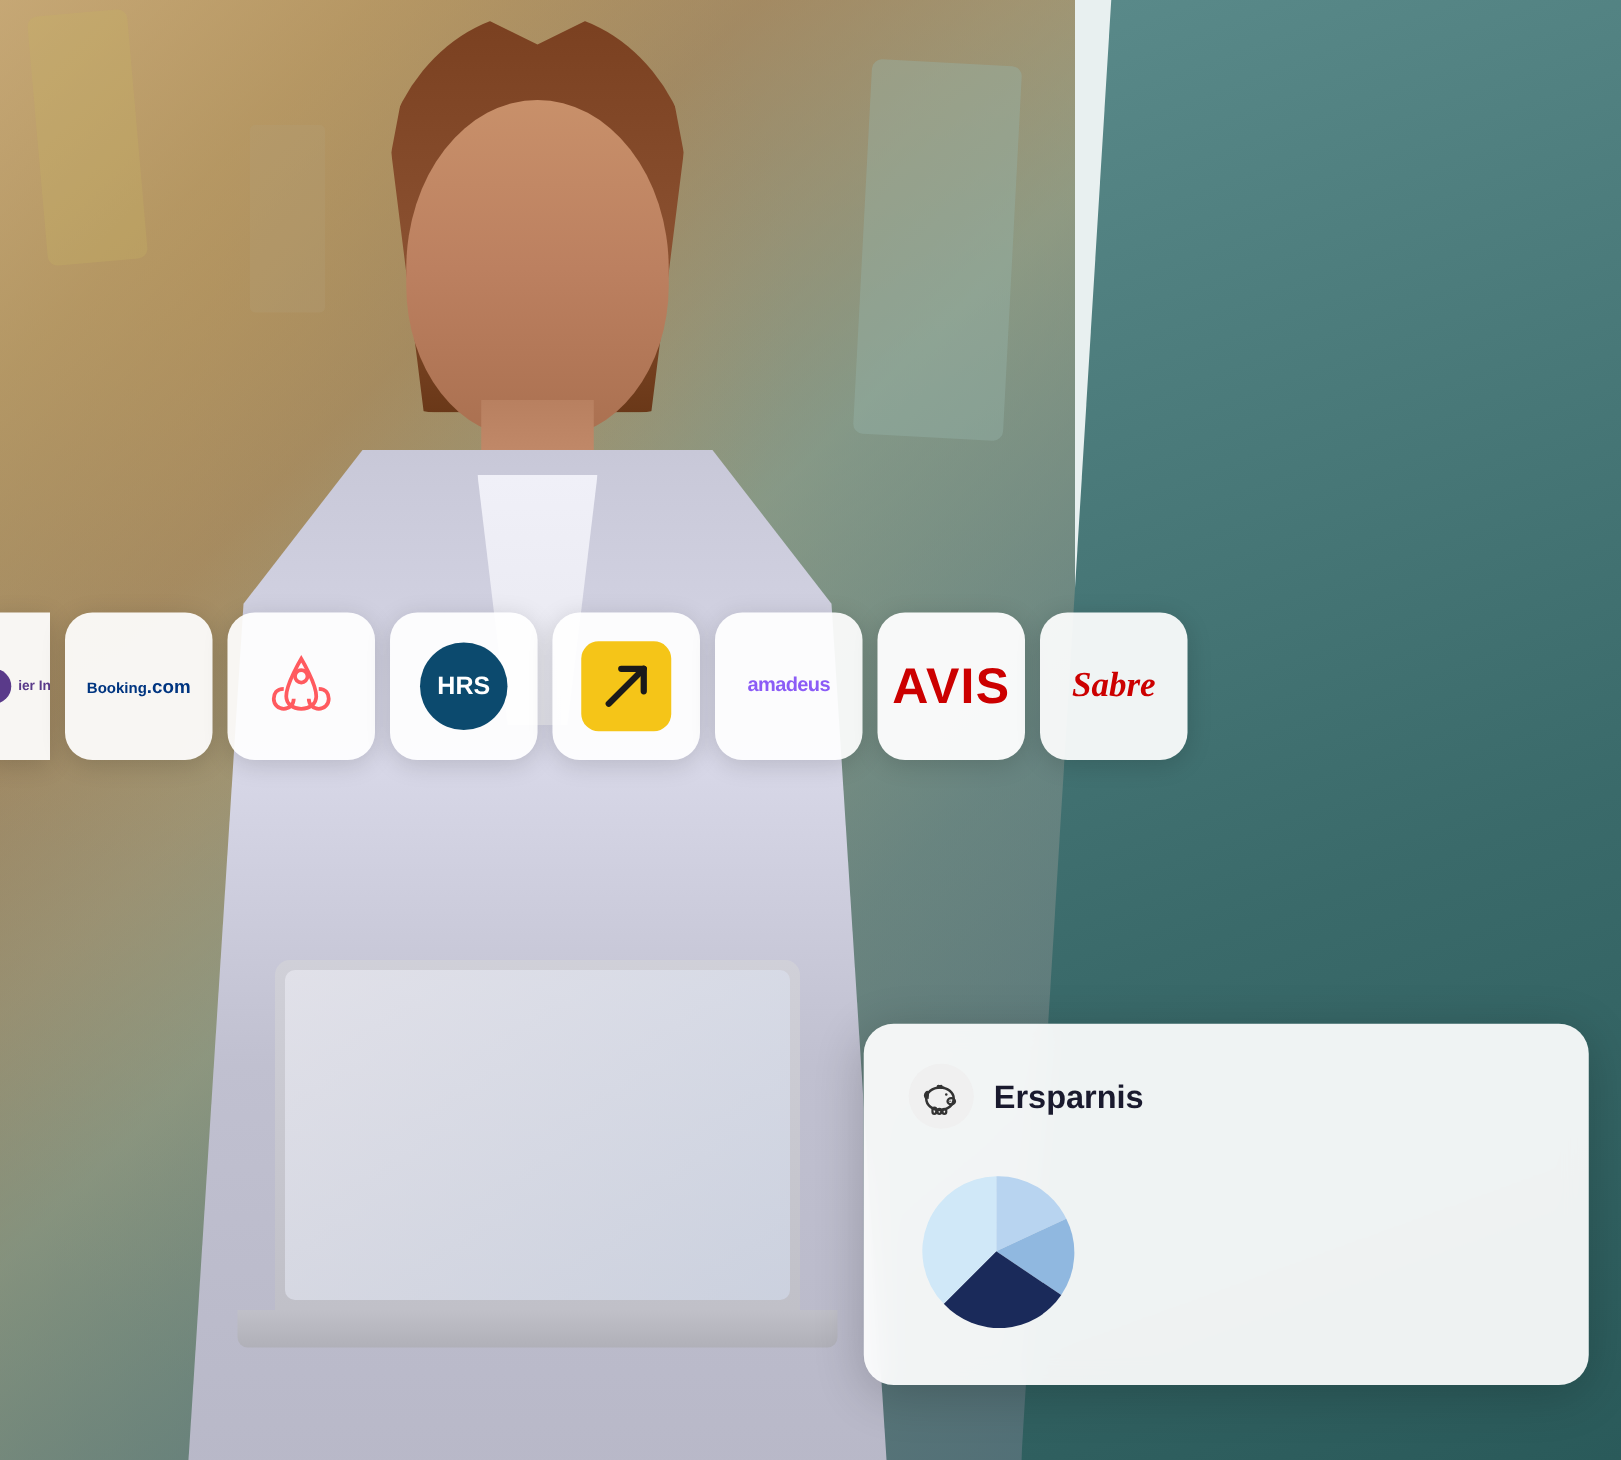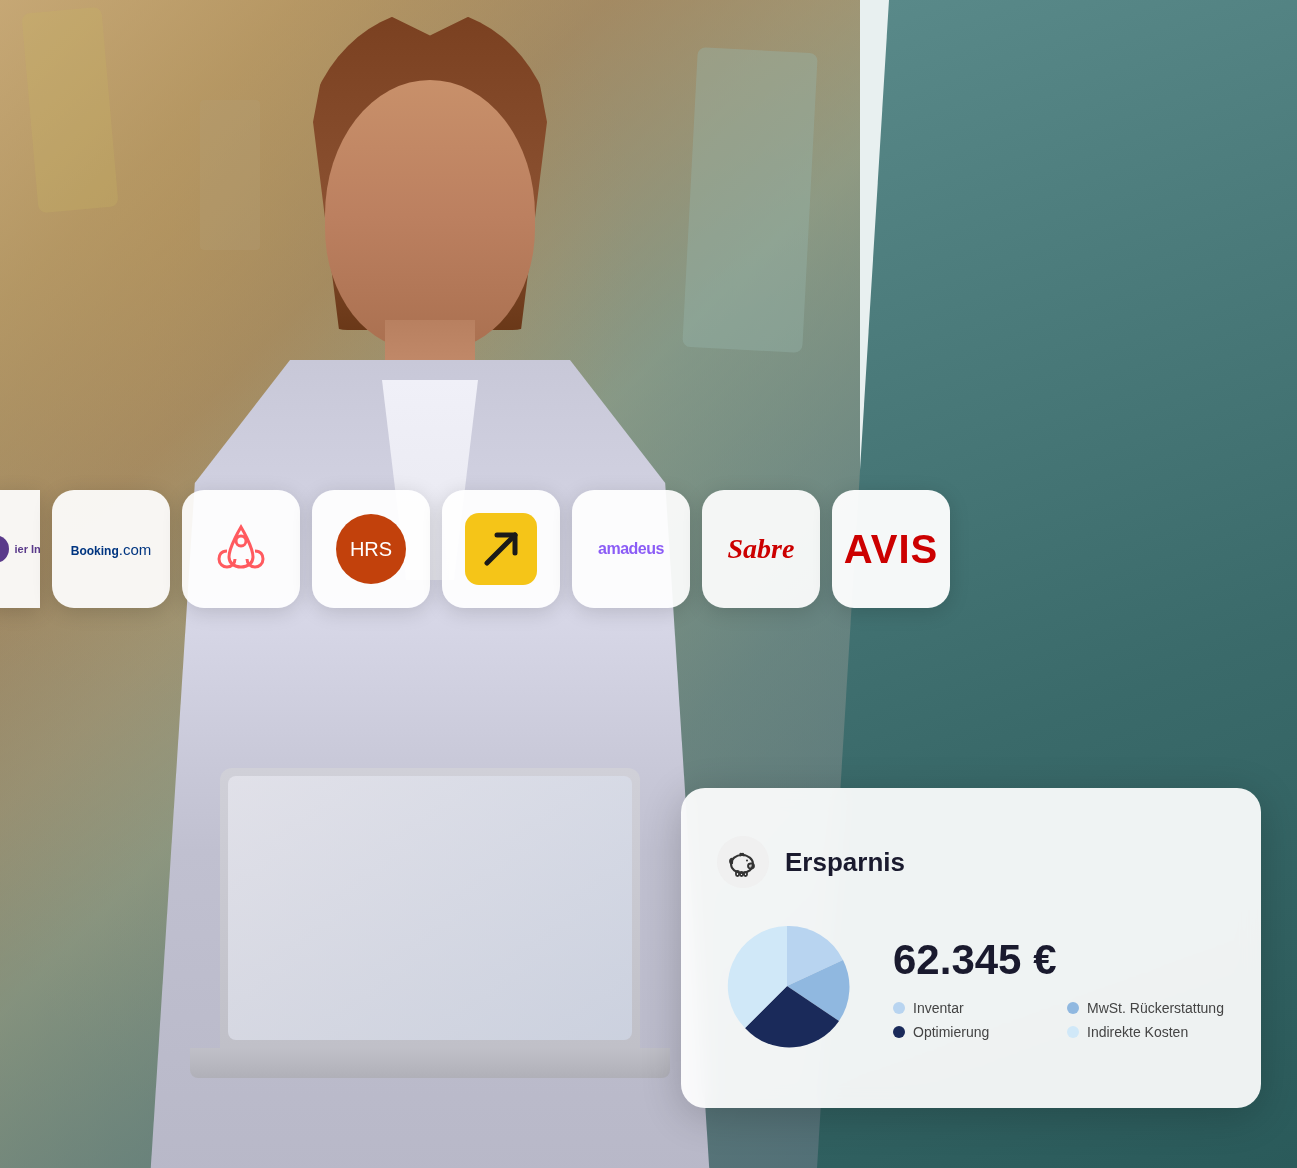--- a/index.html
+++ b/index.html
@@ -72,25 +72,25 @@
 
     .logo-card.partial {
       width: 60px;
       overflow: hidden;
     }
 
     
     .savings-card {
       position: absolute;
       bottom: 60px;
-      right: 36px;
+      right: 26px;
       width: 580px;
       background: rgba(255,255,255,0.92);
       border-radius: 24px;
-      padding: 48px 36px;
+      padding: 32px 36px;
       box-shadow: 0 8px 40px rgba(0,0,0,0.2);
       z-index: 30;
       backdrop-filter: blur(10px);
     }
 
     .savings-header {
       display: flex;
       align-items: center;
       gap: 16px;
       margin-bottom: 28px;
@@ -160,27 +160,27 @@
     .booking-logo {
       font-size: 13px;
       font-weight: 700;
       color: #003580;
       text-align: center;
     }
 
     .hrs-logo {
       width: 70px;
       height: 70px;
-      background: #c2410c;
+      background: #0c4a6e;
       border-radius: 50%;
       display: flex;
       align-items: center;
       justify-content: center;
       color: white;
-      font-weight: 400;
+      font-weight: 700;
       font-size: 20px;
       text-align: right;
     }
 
     .partial-logo {
       font-size: 11px;
       font-weight: 700;
       color: #5a3a8a;
       white-space: nowrap;
     }
@@ -254,21 +254,21 @@
     <div style="display:flex;align-items:center;gap:6px;padding-left:8px;">
       <div style="width:28px;height:28px;background:#5a3a8a;border-radius:50%;display:flex;align-items:center;justify-content:center;">
         
       </div>
       <span class="partial-logo">ier Inn</span>
     </div>
   </div>
 
   <div class="logo-card">
     <div class="booking-logo">
-      <span style="color:#003580;font-size:12px;font-weight:700;">Booking</span><span style="color:#003580;font-size:15px;font-weight:400;">.com</span>
+      <span style="color:#003580;font-size:12px;font-weight:700;">Booking</span><span style="color:#003580;font-size:15px;font-weight:700;">.com</span>
     </div>
   </div>
 
   <div class="logo-card">
     <svg width="60" height="60" viewBox="0 0 60 60">
       <path d="M30 8 C30 8, 18 28, 18 38 C18 44, 23 48, 30 48 C37 48, 42 44, 42 38 C42 28, 30 8, 30 8 Z" fill="none" stroke="#FF5A5F" stroke-width="3"></path>
       <path d="M16 32 C10 32, 8 36, 8 40 C8 45, 12 48, 16 48 C20 48, 24 45, 24 40" fill="none" stroke="#FF5A5F" stroke-width="3"></path>
       <path d="M44 32 C50 32, 52 36, 52 40 C52 45, 48 48, 44 48 C40 48, 36 45, 36 40" fill="none" stroke="#FF5A5F" stroke-width="3"></path>
       <circle cx="30" cy="22" r="5" fill="none" stroke="#FF5A5F" stroke-width="3"></circle>
     </svg>
@@ -286,29 +286,29 @@
       </svg>
     </div>
   </div>
 
   <div class="logo-card">
     <div style="text-align:center;">
       <span style="font-size:16px;font-weight:600;color:#8b5cf6;letter-spacing:-0.5px;">amadeus</span>
     </div>
   </div>
 
-  <div class="logo-card">
-    <div style="text-align:center;">
-      <span style="font-size:28px;font-weight:900;color:#cc0000;font-style:italic;font-family:Georgia,serif;">Sabre</span>
-    </div>
-  </div>
-
   <div class="logo-card" style="background:rgba(255,255,255,0.95);">
     <div>
       <span style="font-size:40px;font-weight:900;color:#cc0000;letter-spacing:1px;">AVIS</span>
+    </div>
+  </div>
+
+  <div class="logo-card">
+    <div style="text-align:center;">
+      <span style="font-size:28px;font-weight:900;color:#cc0000;font-style:italic;font-family:Georgia,serif;">Sabre</span>
     </div>
   </div>
 
 </div>
 
 <div class="savings-card">
   <div class="savings-header">
     <div class="piggy-icon-wrap">
       <svg width="32" height="32" viewBox="0 0 32 32">
 
@@ -343,36 +343,14 @@
         <path d="M70,70 L70,10 A60,60 0 0,1 126,44 Z" fill="#b8d4f0"></path>
 
         <path d="M70,70 L126,44 A60,60 0 0,1 122,105 Z" fill="#90b8e0"></path>
 
         <path d="M70,70 L122,105 A60,60 0 0,1 28,112 Z" fill="#1a2a5a"></path>
 
         <path d="M70,70 L28,112 A60,60 0 0,1 70,10 Z" fill="#d0e8f8"></path>
       </svg>
     </div>
 
-    <div class="savings-right">
-      <div class="savings-amount">62.345 €</div>
-
-      <div class="legend-grid">
-        <div class="legend-item">
-          <div class="legend-dot" style="background:#b8d4f0;"></div>
-          <span>Inventar</span>
-        </div>
-        <div class="legend-item">
-          <div class="legend-dot" style="background:#90b8e0;"></div>
-          <span>MwSt. Rückerstattung</span>
-        </div>
-        <div class="legend-item">
-          <div class="legend-dot" style="background:#1a2a5a;"></div>
-          <span>Optimierung</span>
-        </div>
-        <div class="legend-item">
-          <div class="legend-dot" style="background:#d0e8f8;"></div>
-          <span>Indirekte Kosten</span>
-        </div>
-      </div>
-    </div>
   </div>
 </div>
 
 </body></html>

